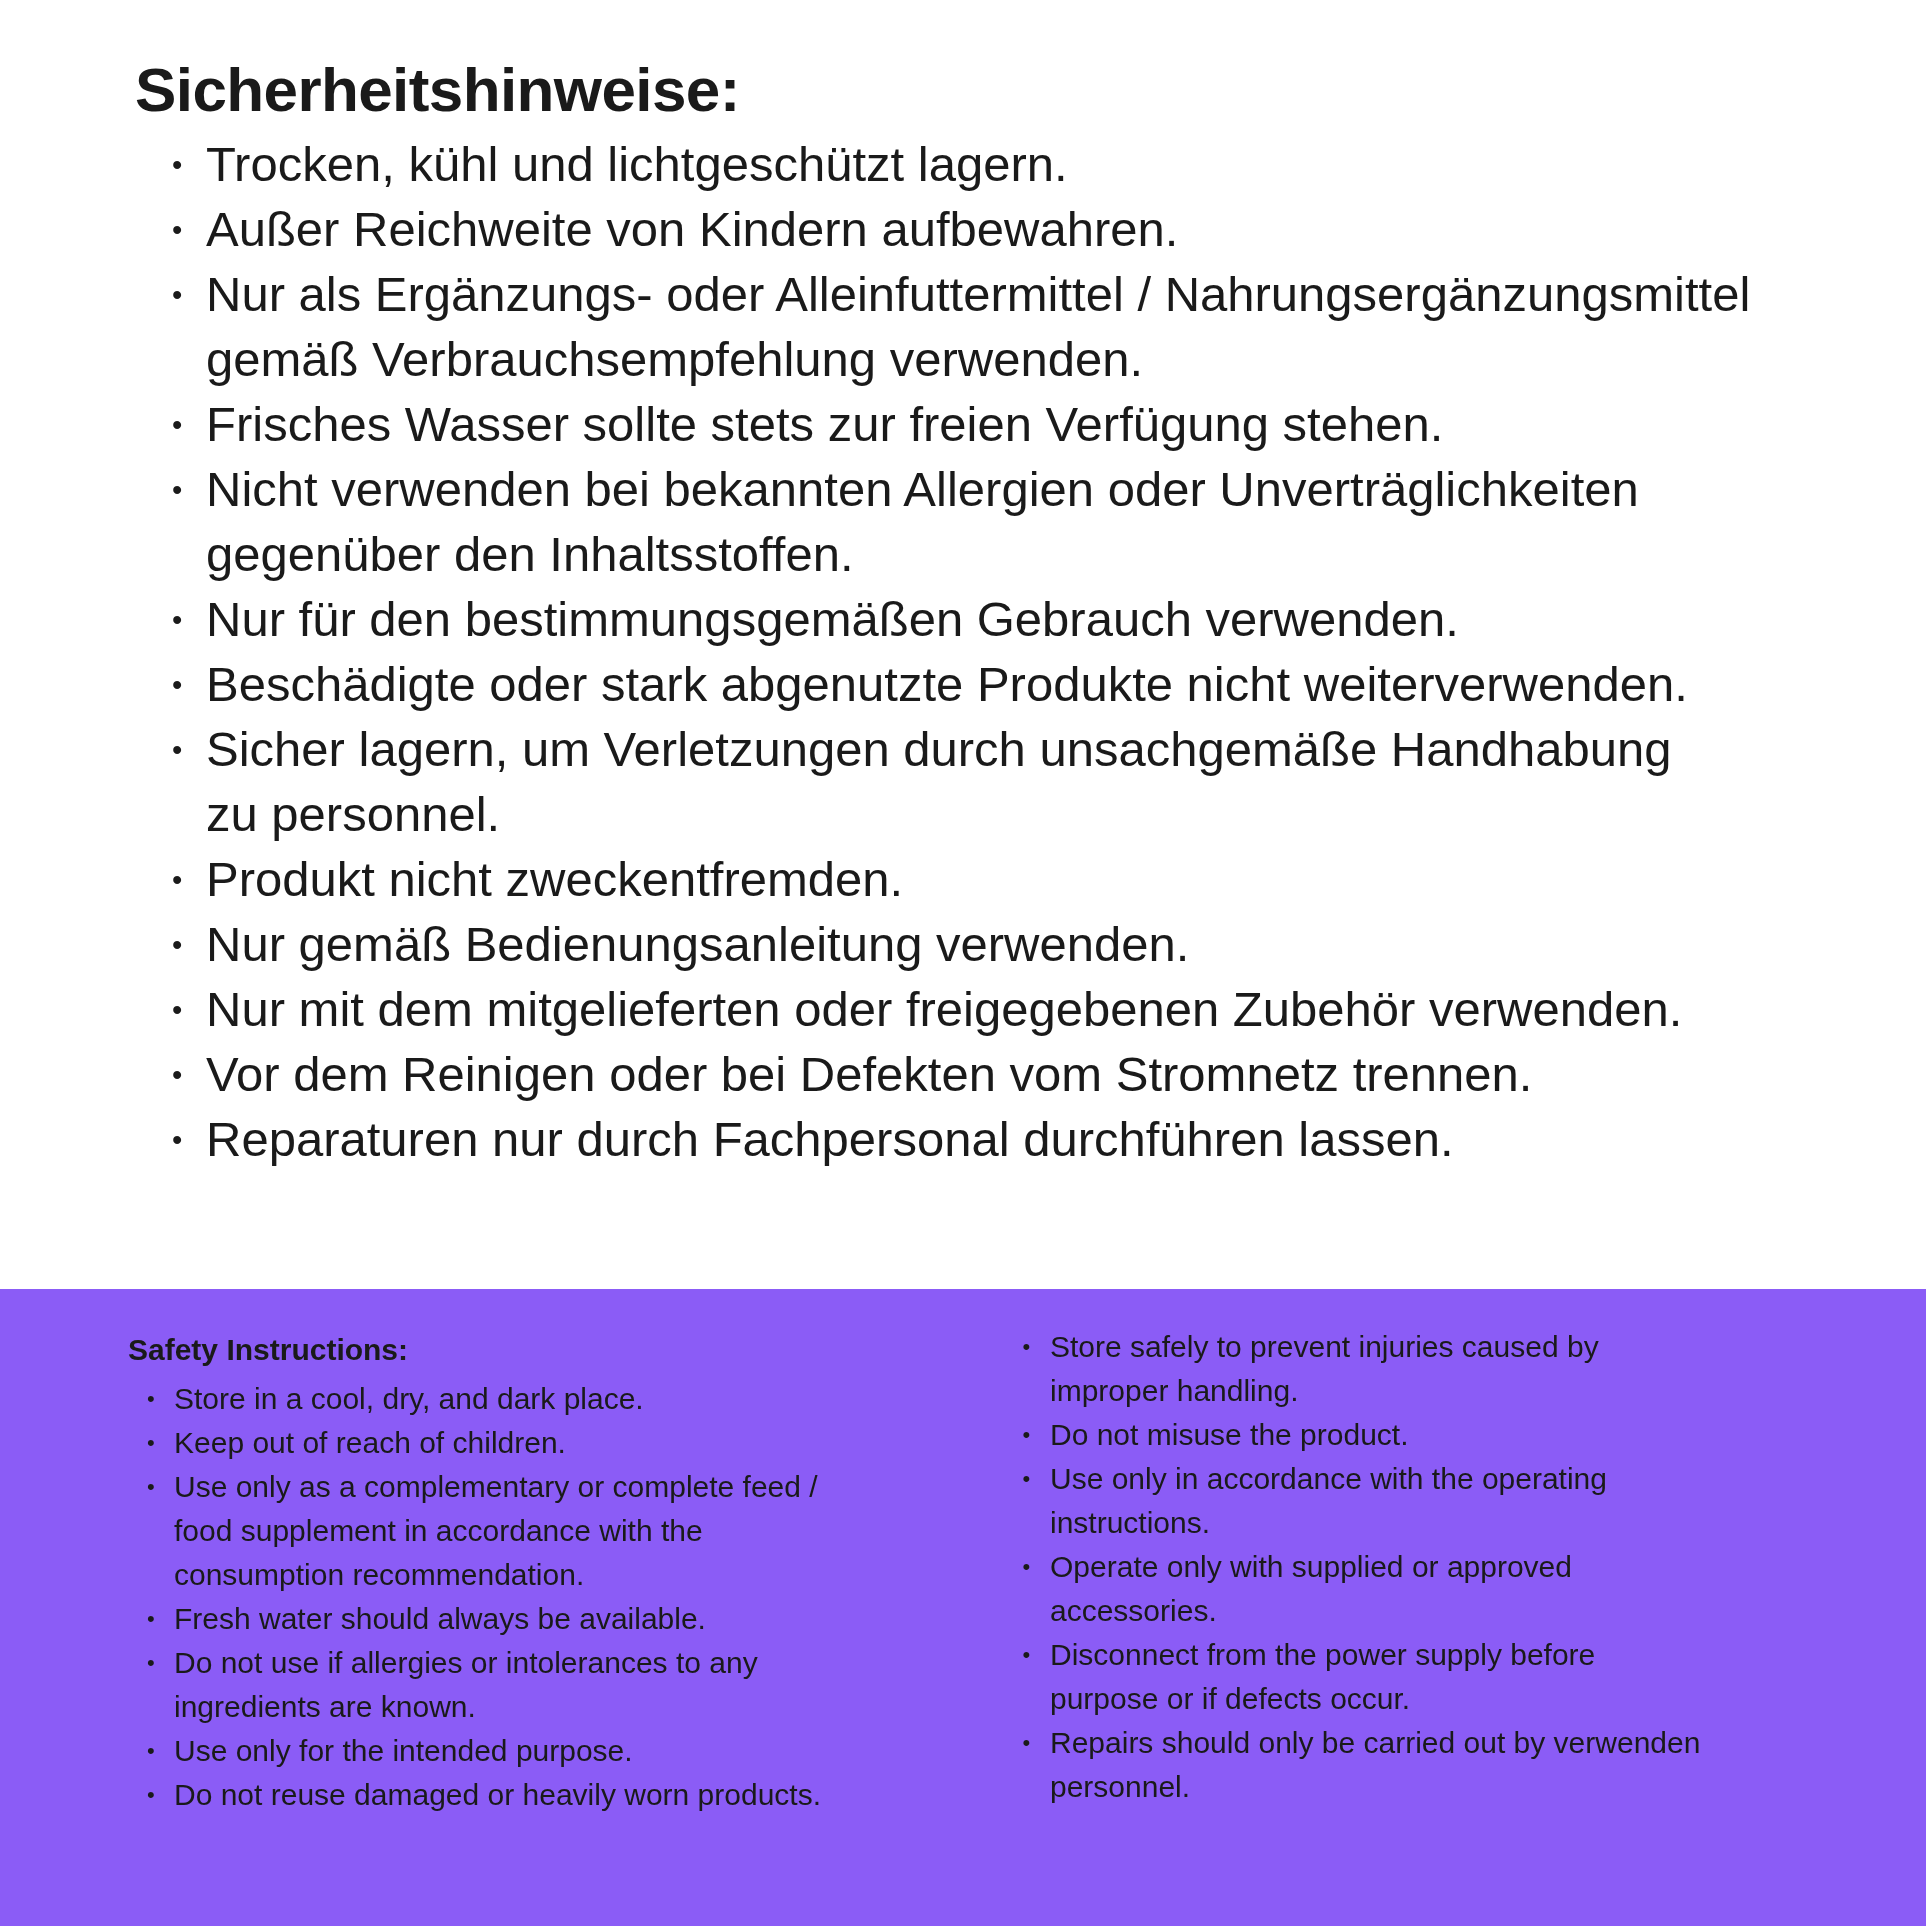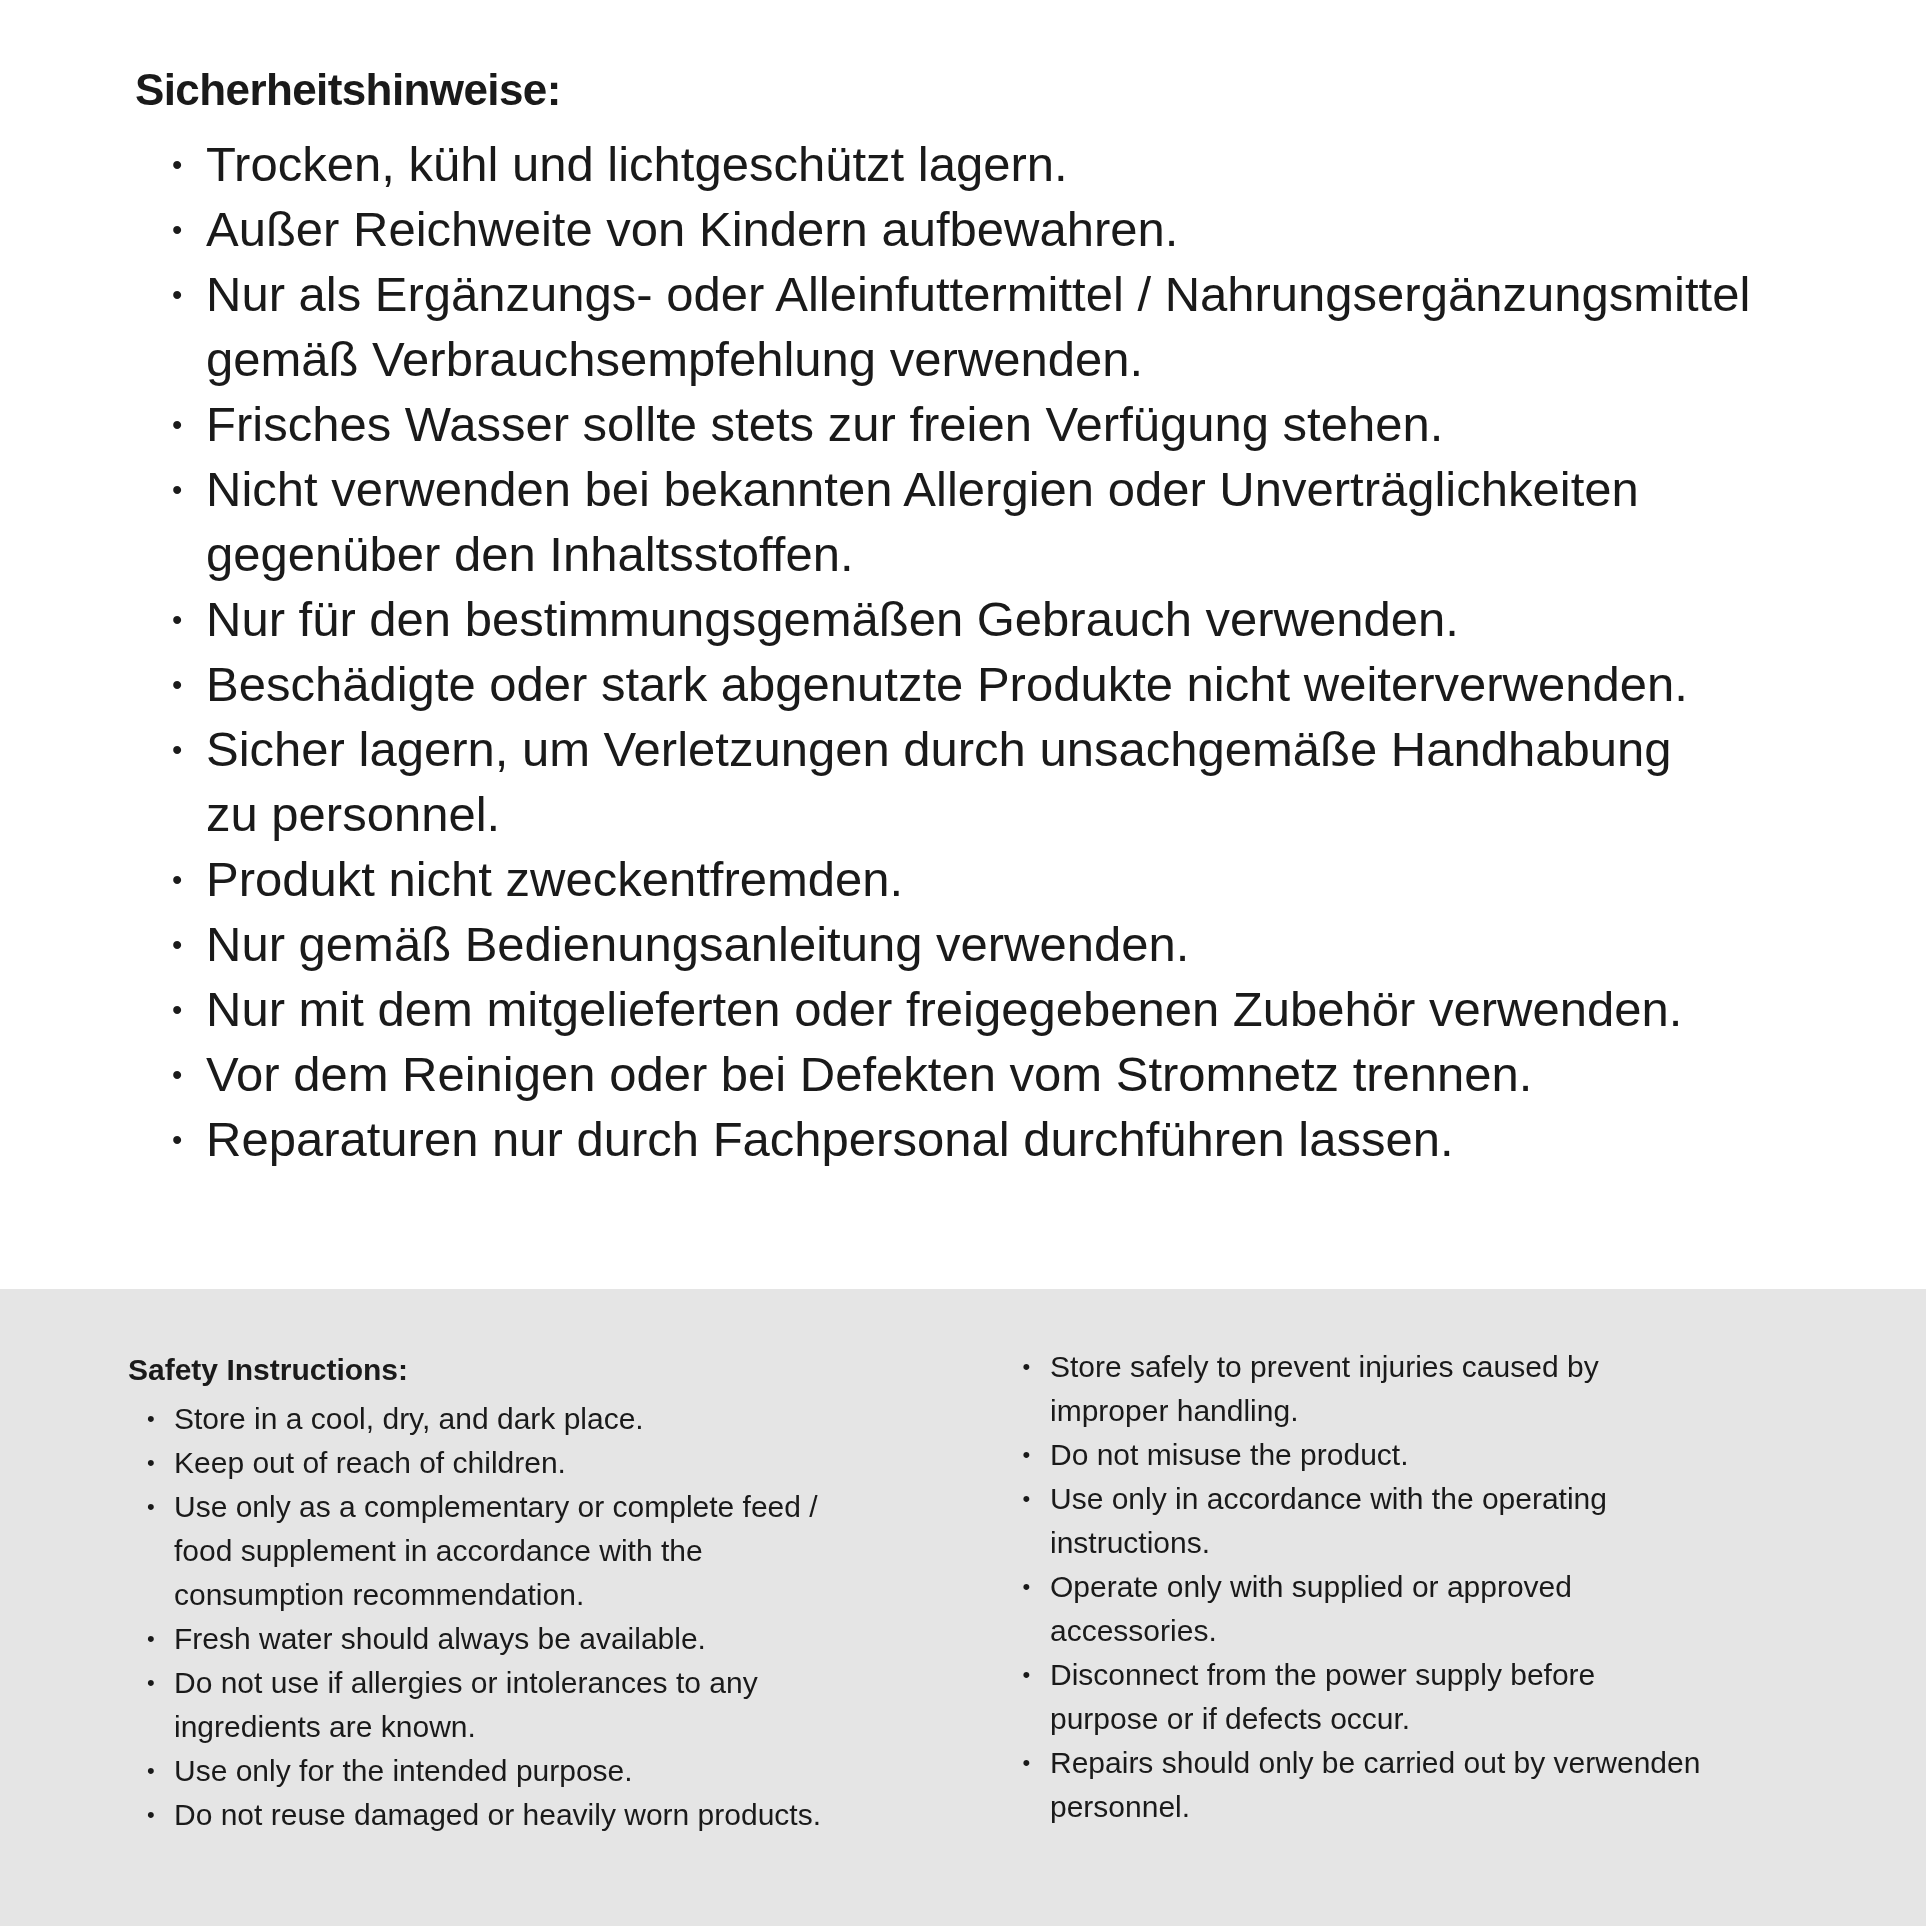--- a/index.html
+++ b/index.html
@@ -19,21 +19,21 @@
 
   
   .sec-de {
     box-sizing: border-box;
     height: 1289px;
     padding: 62px 0 0 135px;
     background: #ffffff;
   }
   .de-title {
     margin: 0;
-    font-size: 44px;
+    font-size: 62px;
     line-height: 56px;
     font-weight: 700;
     letter-spacing: -0.6px;
   }
   .de-list {
     list-style: none;
     margin: 14px 0 0 0;
     padding: 0;
     font-size: 49px;
     line-height: 65px;
@@ -50,22 +50,22 @@
     top: 0;
     font-size: 29.5px;
     line-height: 65px;
   }
   .de-list .line { white-space: nowrap; }
 
   
   .sec-en {
     box-sizing: border-box;
     height: 637px;
-    background: #e5e5e5;
-    padding-top: 56px;
+    background: #8b5cf6;
+    padding-top: 36px;
     display: flex;
     align-items: flex-start;
   }
   .en-col-left {
     box-sizing: border-box;
     width: 1002px;
     padding-left: 128px;
     flex: 0 0 auto;
   }
   .en-col-right {

